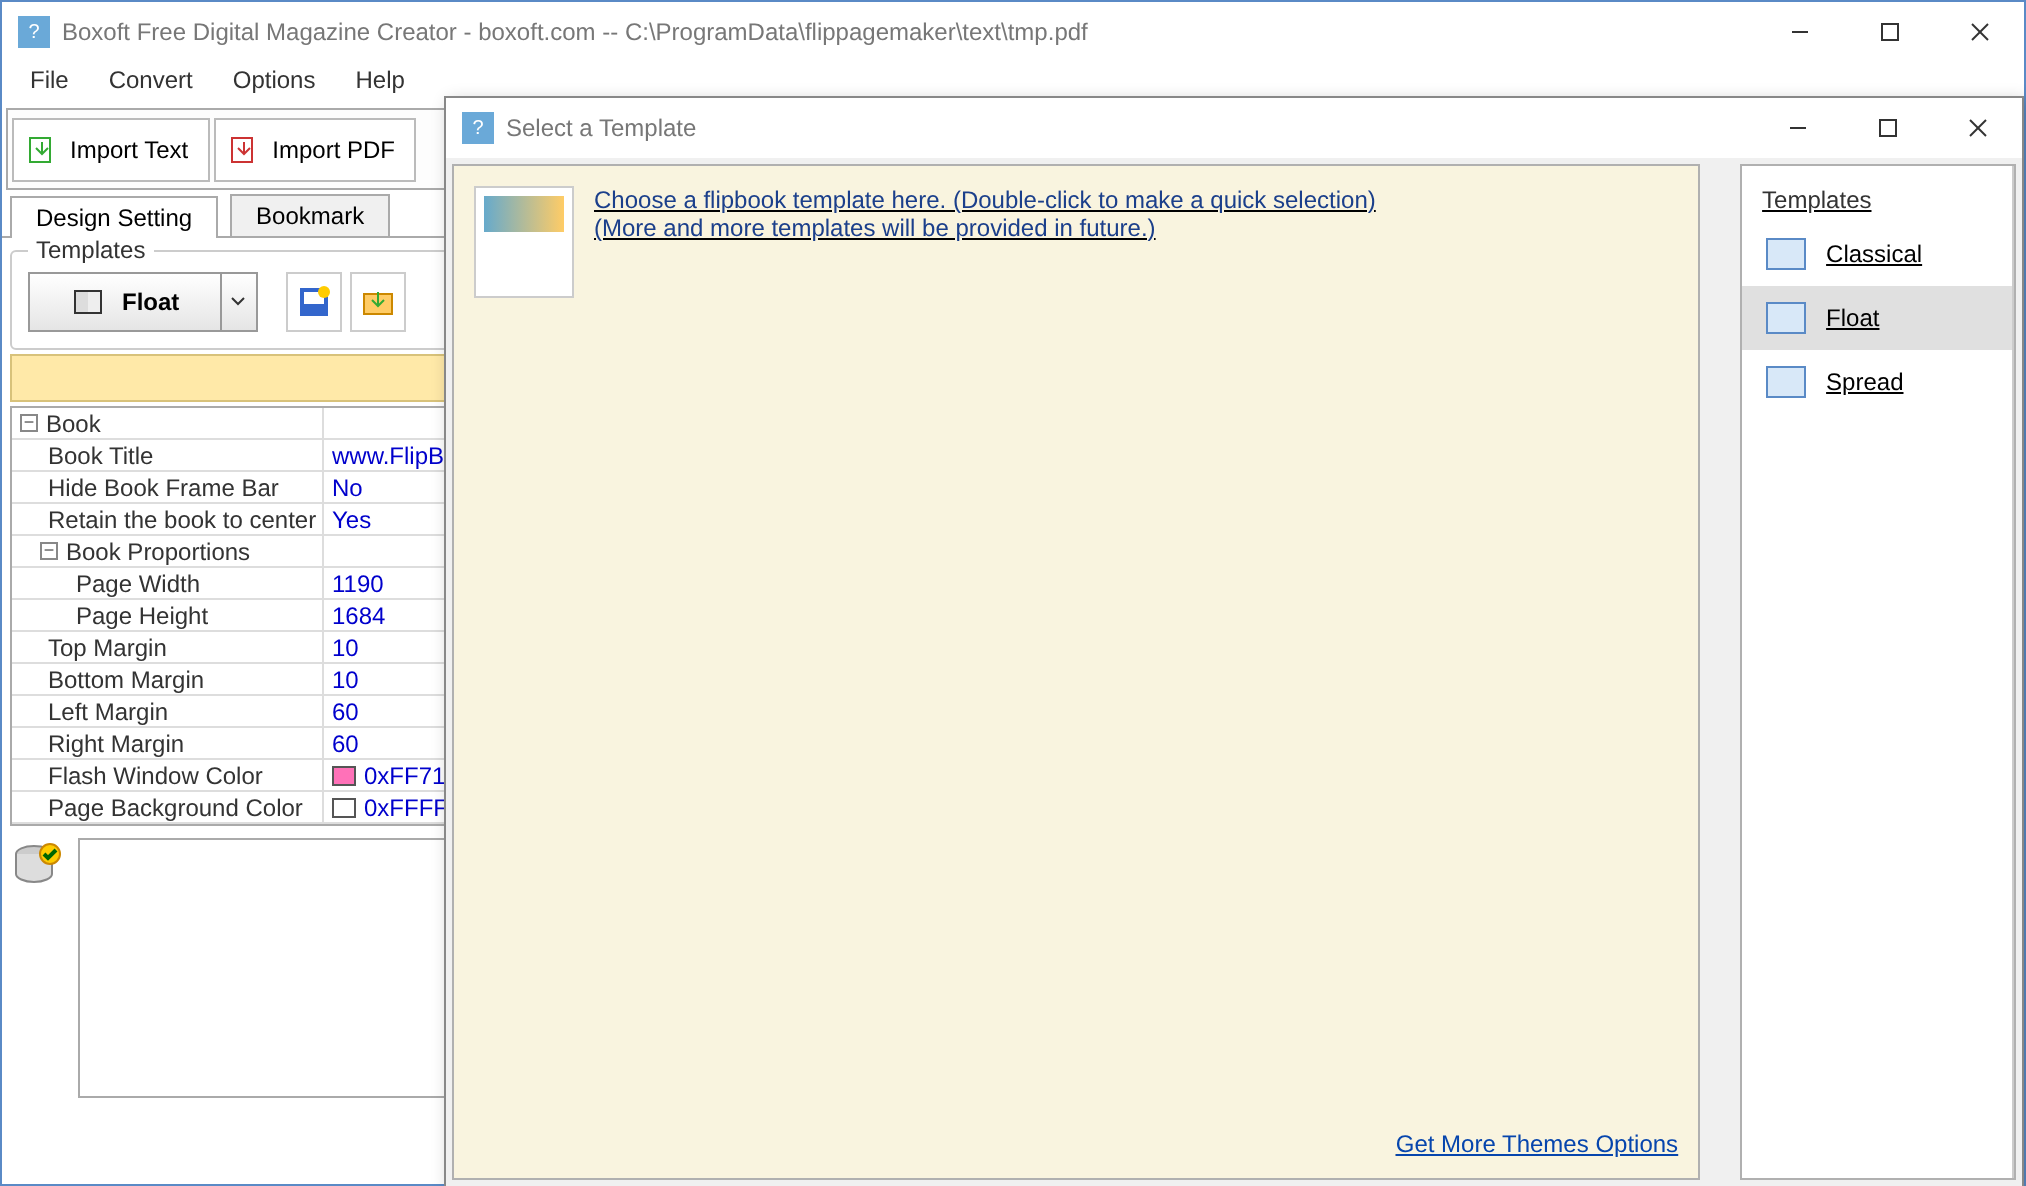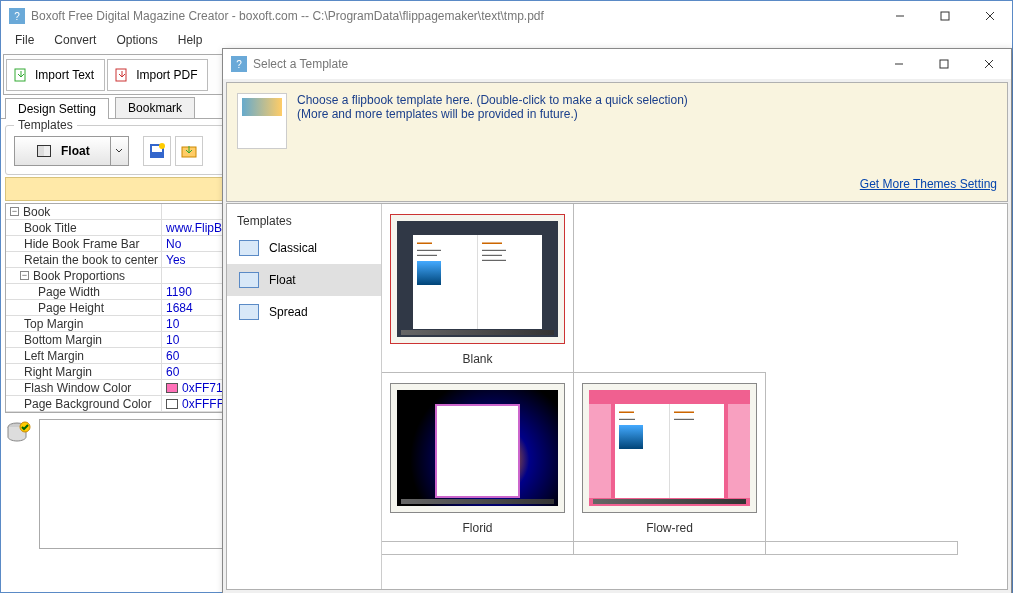--- a/index.html
+++ b/index.html
@@ -31,21 +31,21 @@
 .propgrid .row .v{flex:1;padding-left:4px;color:#0000cc;border-left:1px solid #ddd;height:100%;display:flex;align-items:center;gap:4px;}
 .propgrid .row.header .k{font-weight:normal;}
 .expander{width:9px;height:9px;border:1px solid #888;display:inline-flex;align-items:center;justify-content:center;font-size:9px;line-height:7px;color:#555;margin-right:2px;}
 .colorbox{width:12px;height:10px;border:1px solid #555;display:inline-block;}
 .richbox{margin:6px 4px;display:flex;gap:6px;}
 .richbox .dbicon{width:28px;height:28px;}
 .richbox .area{flex:1;height:130px;border:1px solid #aaa;background:#fff;}
 
 .dialog{position:absolute;left:221px;top:47px;width:790px;height:546px;border:1px solid #888;background:#f0f0f0;box-shadow:2px 2px 8px rgba(0,0,0,0.2);display:flex;flex-direction:column;}
 .dialog .titlebar{background:#fff;}
-.dlg-body{flex:1;display:flex;flex-direction:column;padding:3px;gap:1px;overflow:hidden;}
+.dlg-body{flex:1;display:flex;flex-direction:row;padding:3px;gap:20px;overflow:hidden;text-decoration:underline;}
 .banner{border:1px solid #b0b0b0;background:#f9f4df;display:flex;padding:10px;gap:10px;min-height:120px;}
 .banner .bimg{width:50px;height:56px;background:#fff;border:1px solid #ccc;position:relative;}
 .banner .bimg::before{content:"";position:absolute;top:4px;left:4px;right:4px;height:18px;background:linear-gradient(90deg,#6ac,#fc6);}
 .banner .btxt{color:#1b3f8b;flex:1;}
 .banner .link{color:#0645ad;text-decoration:underline;align-self:flex-end;margin-left:auto;}
 .dlg-main{flex:1;display:flex;border:1px solid #b0b0b0;background:#fff;overflow:hidden;}
 .tpl-sidebar{width:155px;border-right:1px solid #ccc;padding:6px 0;}
 .tpl-sidebar .hdr{padding:4px 10px;color:#333;}
 .tpl-item{display:flex;align-items:center;gap:10px;padding:8px 12px;}
 .tpl-item.selected{background:#e0e0e0;}
@@ -269,21 +269,21 @@
           </div>
       </div>
     </div>
     <div class="dlg-body">
       <div class="banner">
         <div class="bimg"></div>
         <div class="btxt">
           <div>Choose a flipbook template here. (Double-click to make a quick selection)</div>
           <div>(More and more templates will be provided in future.)</div>
         </div>
-        <a class="link">Get More Themes Setting</a>
+        <a class="link">Get More Themes Options</a>
       </div>
       <div class="dlg-main">
         <div class="tpl-sidebar">
           <div class="hdr">Templates</div>
           <div class="tpl-item">
               <span class="ticon2"></span>
               <span>Classical</span>
             </div>
           <div class="tpl-item selected">
               <span class="ticon2"></span>

